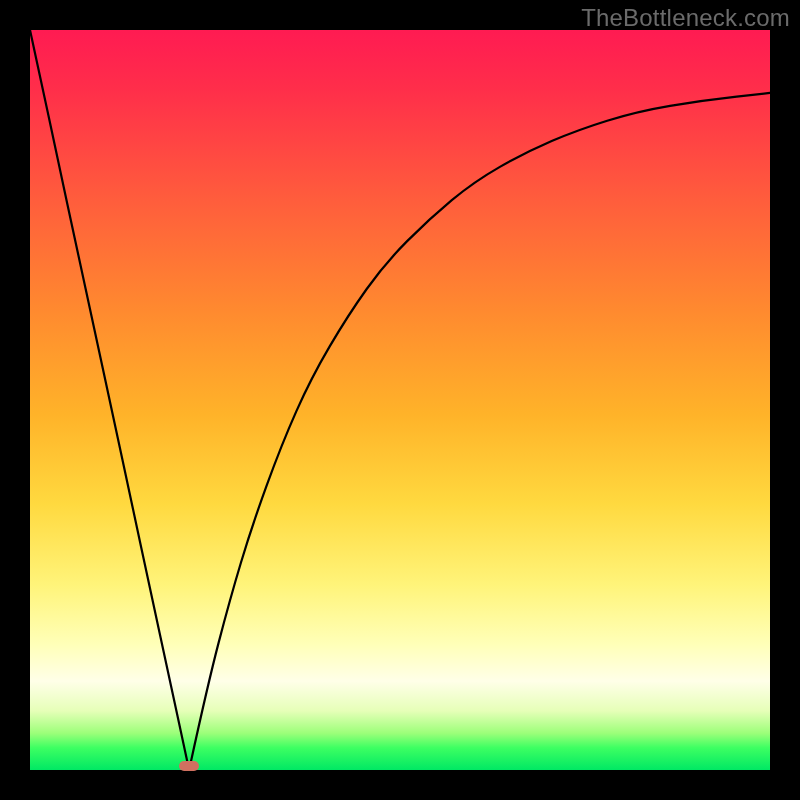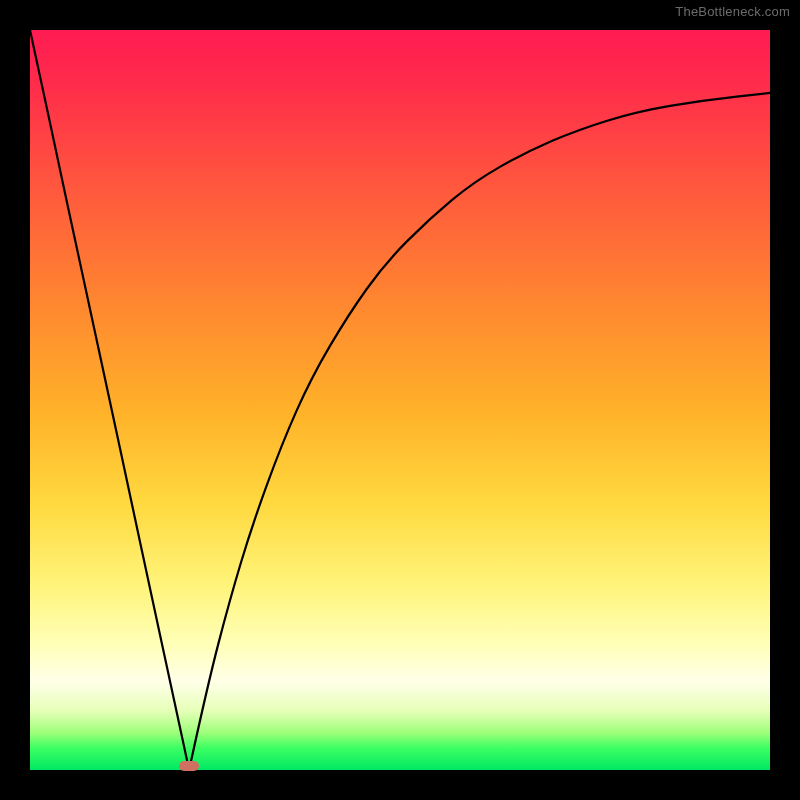--- a/index.html
+++ b/index.html
@@ -46,21 +46,21 @@
     width: 20px;
     height: 10px;
     background: #d07060;
     border-radius: 5px;
     transform: translate(-50%, -50%);
   }
   .watermark {
     position: absolute;
     top: 4px;
     right: 10px;
-    font-size: 13px;
+    font-size: 24px;
     font-weight: 500;
     color: #6b6b6b;
     letter-spacing: 0.2px;
     user-select: none;
   }
   svg.curve {
     position: absolute;
     left: 0;
     top: 0;
   }

